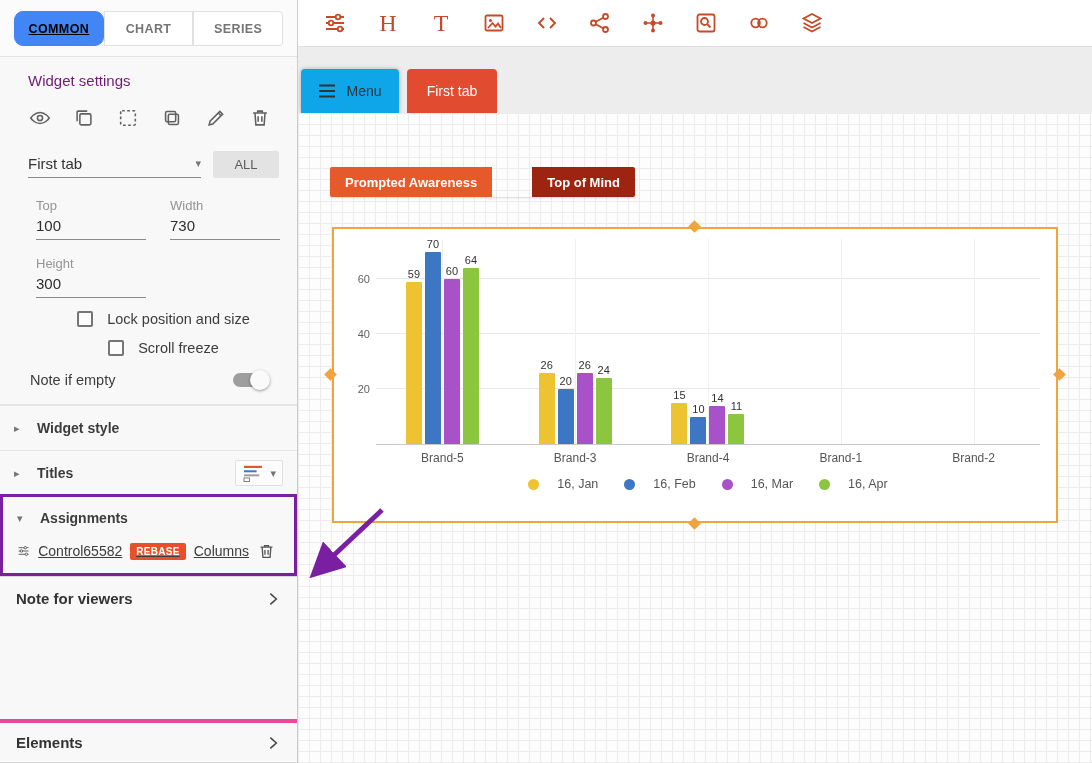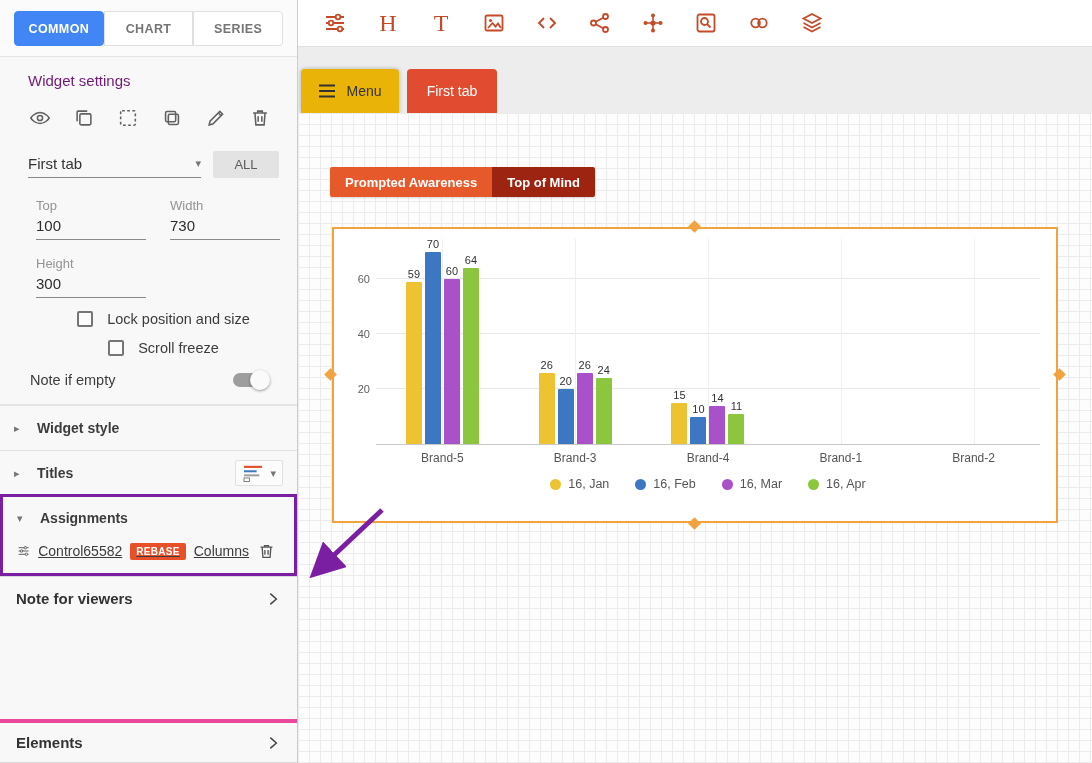--- a/index.html
+++ b/index.html
@@ -16,21 +16,21 @@
   html,body{width:1092px;height:763px;overflow:hidden;}
   body{font-family:"Liberation Sans","DejaVu Sans",sans-serif;background:#fff;position:relative;}
   .app{display:flex;width:1092px;height:763px;}
 
   
   .sidebar{width:298px;min-width:298px;height:763px;background:#f8f8f8;border-right:1px solid #ccc;display:flex;flex-direction:column;position:relative;}
   .tabs-row{display:flex;padding:11px 14px 10px 14px;background:#fbfbfb;border-bottom:1px solid #e4e4e4;}
   .tab{height:35px;flex:1;border:1px solid #e0e0e0;background:#fff;color:#757575;font-size:12.5px;font-weight:700;letter-spacing:.4px;cursor:pointer;font-family:inherit;}
   .tab:first-child{border-radius:4px 0 0 4px;}
   .tab:last-child{border-radius:0 4px 4px 0;}
-  .tab.active{background:var(--blue);border-color:var(--blue);color:#ffffff;border-radius:4px;}
+  .tab.active{background:var(--blue);border-color:var(--blue);color:#000000;border-radius:9px;text-decoration:underline;}
   .ws-title{padding:15px 0 11px 28px;font-size:15px;font-weight:500;color:#701a75;}
   .icon-row{display:flex;gap:20px;padding:6px 20px 12px 28px;color:#616161;}
   .icon-btn{width:24px;height:24px;display:flex;align-items:center;justify-content:center;cursor:pointer;color:#616161;background:none;border:none;}
   .select-row{display:flex;align-items:flex-end;padding:8px 18px 0 28px;gap:12px;}
   .select{flex:1;display:flex;align-items:center;justify-content:space-between;border-bottom:1px solid #8a8a8a;height:28px;font-size:15px;color:#333;cursor:pointer;}
   .caret{color:#757575;font-size:11px;}
   .all-btn{width:66px;height:27px;background:#e3e3e3;border:none;border-radius:2px;color:#5c5c5c;font-size:13px;font-weight:500;cursor:pointer;font-family:inherit;}
   .fields{display:grid;grid-template-columns:110px 110px;column-gap:24px;row-gap:16px;padding:20px 0 0 36px;}
   .field .flabel{font-size:13px;color:#949494;margin-bottom:4px;}
   .field .fvalue{font-size:15px;color:#2d2d2d;border-bottom:1px solid #8a8a8a;padding-bottom:5px;}
@@ -54,26 +54,26 @@
   .bottom-row{height:44px;display:flex;align-items:center;padding:0 16px 0 16px;border-top:1px solid #d9d9d9;font-size:15px;font-weight:600;color:#333;cursor:pointer;background:#f8f8f8;}
   .bottom-row .chev{margin-left:auto;color:#424242;}
   .elements-row{margin-top:auto;border-top:4px solid #ec4899;border-bottom:1px solid #d9d9d9;}
 
   
   .main{flex:1;display:flex;flex-direction:column;height:763px;}
   .toolbar{height:47px;background:#fff;border-bottom:1px solid #e0e0e0;display:flex;align-items:center;gap:27px;padding-left:24px;color:var(--icon-red);}
   .tb-icon{width:26px;height:26px;display:flex;align-items:center;justify-content:center;cursor:pointer;background:none;border:none;color:var(--icon-red);}
   .tb-glyph{font-family:"Liberation Serif","DejaVu Serif",serif;font-size:24px;line-height:1;color:var(--icon-red);}
   .menubar{height:66px;background:#ededed;display:flex;align-items:flex-end;padding-left:3px;}
-  .menu-btn{height:44px;width:98px;background:#eab308;border:none;border-radius:4px 4px 0 0;box-shadow:0 0 4px rgba(0,0,0,.28);display:flex;align-items:center;justify-content:center;gap:10px;font-size:14px;font-weight:500;color:#333;cursor:pointer;font-family:inherit;}
+  .menu-btn{height:44px;width:98px;background:#0ea5e9;border:none;border-radius:4px 4px 0 0;box-shadow:0 0 4px rgba(0,0,0,.28);display:flex;align-items:center;justify-content:center;gap:10px;font-size:14px;font-weight:500;color:#333;cursor:pointer;font-family:inherit;}
   .first-tab-btn{height:44px;width:90px;margin-left:8px;background:var(--tab-red);border:none;border-radius:4px 4px 0 0;color:#fff;font-size:14px;font-weight:500;cursor:pointer;font-family:inherit;}
   .canvas{flex:1;position:relative;background-color:#fdfdfd;
     background-image:linear-gradient(#ececec 1px,transparent 1px),linear-gradient(90deg,#ececec 1px,transparent 1px);
     background-size:11px 11px;}
-  .filters{position:absolute;left:32px;top:54px;display:flex;border-radius:2px;overflow:hidden;box-shadow:0 1px 2px rgba(0,0,0,.15);}
+  .filters{position:absolute;left:32px;top:54px;display:flex;border-radius:2px;overflow:hidden;box-shadow:0 1px 2px rgba(0,0,0,.15);gap:40px;}
   .filter-btn{height:30px;padding:0 15px;border:none;color:#fff;font-size:13px;font-weight:600;cursor:pointer;font-family:inherit;}
   .filter-btn.active{background:var(--filter-active);}
   .filter-btn.inactive{background:var(--filter-dark);}
 
   
   .widget{position:absolute;left:34px;top:114px;width:726px;height:296px;background:#fff;border:2px solid var(--sel-orange);}
   .handle{position:absolute;width:9px;height:9px;background:var(--sel-orange);transform:rotate(45deg);}
   .handle.t{top:-7px;left:calc(50% - 5px);}
   .handle.b{bottom:-7px;left:calc(50% - 5px);}
   .handle.l{left:-8px;top:calc(50% - 5px);}
@@ -84,21 +84,21 @@
   .ytick{position:absolute;left:-32px;width:26px;text-align:right;font-size:11px;color:#616161;}
   .groups{position:absolute;inset:0;display:flex;}
   .group{flex:1;position:relative;display:flex;align-items:flex-end;justify-content:center;gap:3px;}
   .group::before{content:'';position:absolute;left:50%;top:0;bottom:0;width:1px;background:#efefef;}
   .bar-wrap{display:flex;flex-direction:column;align-items:center;z-index:1;}
   .bar-label{font-size:11px;color:#333;margin-bottom:2px;white-space:nowrap;}
   .bar{width:16px;border-radius:1px 1px 0 0;}
   .chart-xaxis{display:flex;height:26px;align-items:center;}
   .xlabel{flex:1;text-align:center;font-size:12px;color:#555;}
   .chart-legend{display:flex;justify-content:center;gap:26px;margin-top:6px;}
-  .legend-item{display:flex;align-items:center;gap:7px;}
+  .legend-item{display:flex;align-items:center;gap:18px;}
   .legend-item .dot{width:11px;height:11px;border-radius:50%;}
   .legend-label{font-size:12.5px;color:#555;}
 
   
   .annotation{position:absolute;inset:0;width:1092px;height:763px;pointer-events:none;z-index:60;}
   svg.ico{display:block;}
 </style>
 </head>
 <body>
 

